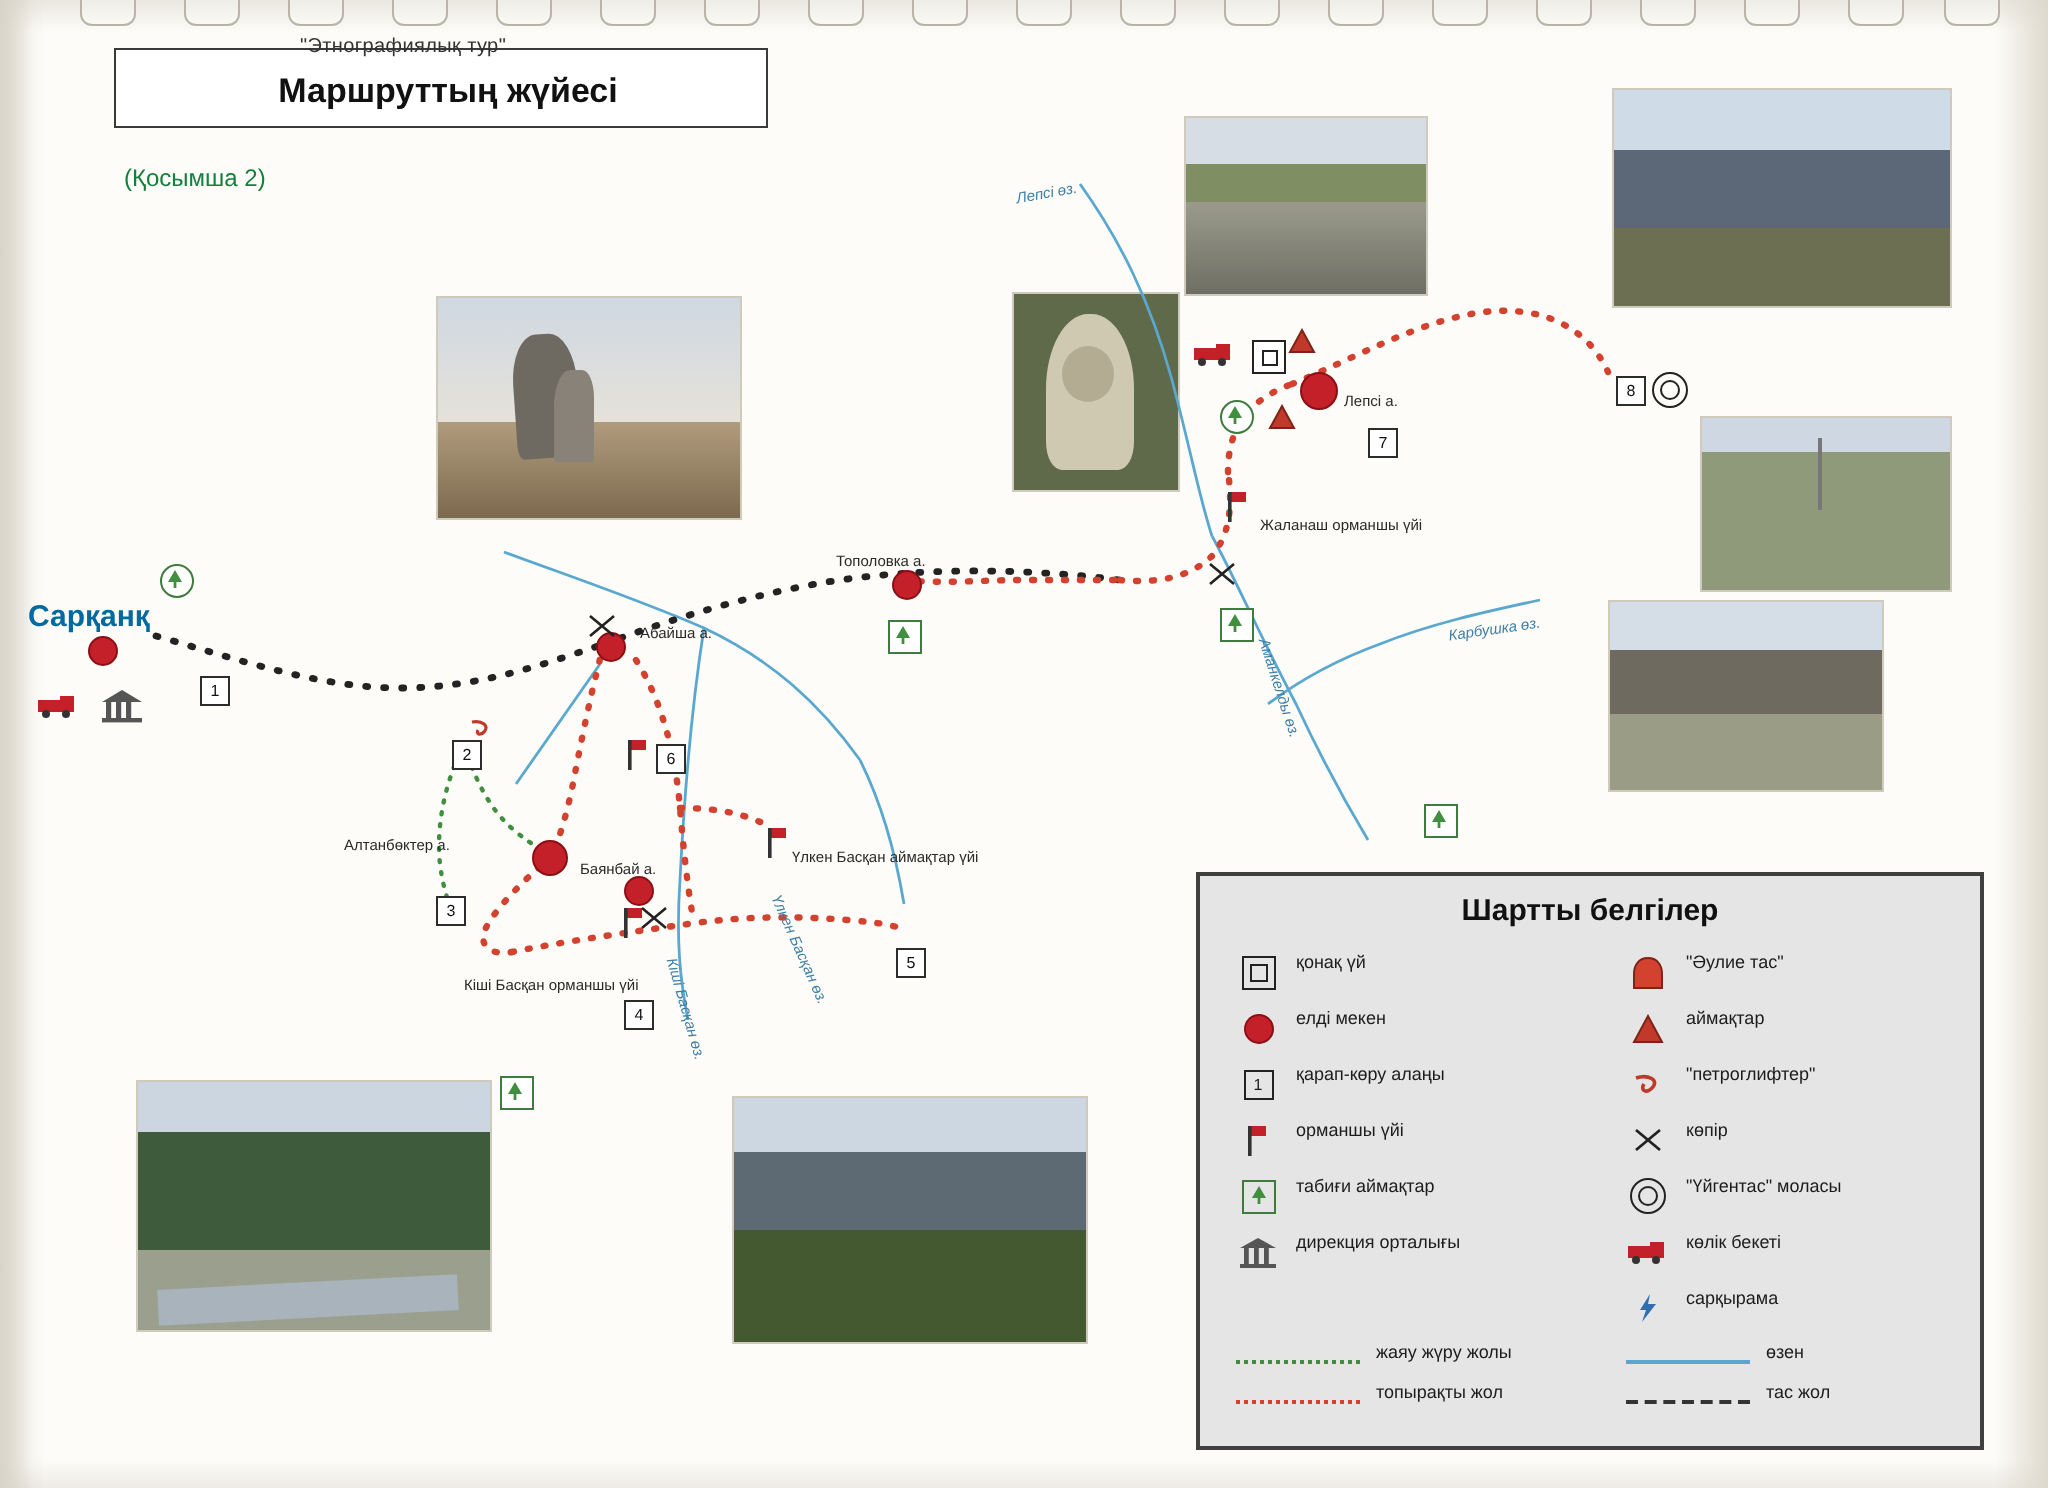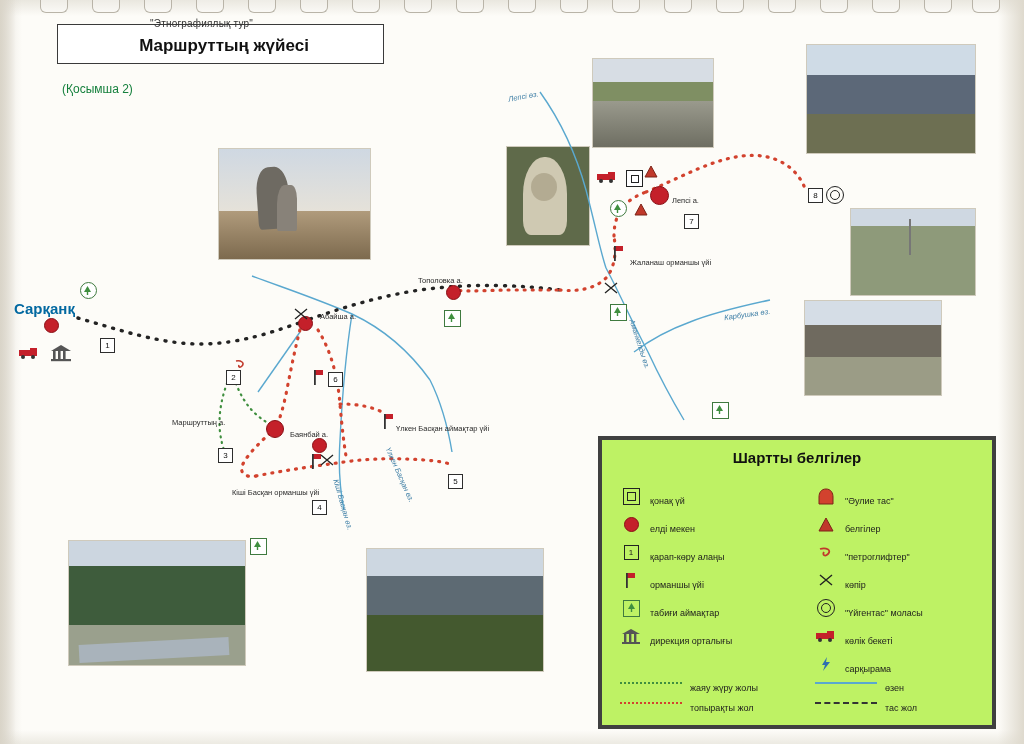--- a/index.html
+++ b/index.html
@@ -71,32 +71,32 @@
   .mk{position:absolute;}
   .mk-red-dot{width:13px;height:13px;border-radius:50%;background:#c4202a;border:1px solid #8a1016;}
   .mk-sq{width:13px;height:13px;border:1px solid #2d2d2d;background:#fff;font-size:8px;line-height:13px;text-align:center;color:#111;}
   .mk-tree{width:15px;height:15px;border:1px solid #3f7a3f;background:#fff;}
   .mk-tree svg{display:block;}
   .mk-circ{width:15px;height:15px;border-radius:50%;border:1px solid #3f7a3f;background:#fff;}
 
   
   .legend{
     position:absolute;left:598px;top:436px;width:390px;height:285px;
-    border:4px solid #404040;background:#bef264;
+    border:2px solid #404040;background:#e5e5e5;
   }
   .legend-title{
     text-align:center;font-size:15px;font-weight:bold;margin-top:9px;color:#111;
   }
   .legend-cols{
     position:absolute;left:0;top:38px;width:390px;height:210px;
     display:flex;
   }
   .legend-col{width:195px;padding-left:16px;box-sizing:border-box;}
   .leg-row{
-    display:flex;align-items:flex-end;height:28px;
+    display:flex;align-items:flex-start;height:28px;
   }
   .leg-ico{
     width:26px;min-width:26px;height:20px;display:flex;align-items:center;justify-content:center;
   }
   .leg-txt{font-size:9px;color:#1c1c1c;padding-left:6px;}
   .legend-lines{
     position:absolute;left:0;bottom:10px;width:390px;height:44px;display:flex;
   }
   .legend-lines .legend-col{padding-top:2px;}
   .lin{width:62px;height:0;}
@@ -329,21 +329,21 @@
       <rect x="5.8" y="8" width="1.4" height="3" fill="#3f8f3f"></rect>
     </svg>
 </div>
 
 <div class="mk mk-sq" style="left:226px;top:370px;">2</div>
 <div class="mk" style="left:234px;top:358px;width:14px;height:14px;">
   <svg width="14" height="14">
       <path d="M2 3 C 7 2, 11 5, 8 8 C 6 10, 4 9, 5 7" stroke="#c0392b" stroke-width="1.6" fill="none"></path>
     </svg>
 </div>
-<div class="mlabel" style="left:172px;top:418px;">Маршруттың а.</div>
+<div class="mlabel" style="left:172px;top:418px;">Алтанбөктер а.</div>
 <div class="mk mk-red-dot" style="left:266px;top:420px;width:16px;height:16px;"></div>
 <div class="mk mk-red-dot" style="left:312px;top:438px;"></div>
 <div class="mlabel" style="left:290px;top:430px;">Баянбай а.</div>
 <div class="mk" style="left:382px;top:412px;width:14px;height:18px;">
   <svg width="14" height="18">
       <rect x="2" y="2" width="9" height="5" fill="#c4202a"></rect>
       <rect x="2" y="2" width="1.8" height="15" fill="#333"></rect>
     </svg>
 </div>
 <div class="mlabel" style="left:396px;top:424px;">Үлкен Басқан аймақтар үйі</div>
@@ -464,21 +464,21 @@
         </div>
         <div class="leg-txt">"Әулие тас"</div>
       </div>
 
       <div class="leg-row">
         <div class="leg-ico">
           <svg width="16" height="15">
               <polygon points="8,1 15,14 1,14" fill="#c0392b" stroke="#7c2418" stroke-width="1"></polygon>
             </svg>
         </div>
-        <div class="leg-txt">белгілер</div>
+        <div class="leg-txt">аймақтар</div>
       </div>
 
       <div class="leg-row">
         <div class="leg-ico">
           <svg width="16" height="15">
               <path d="M2 4 C 8 2, 14 5, 10 9 C 7 12, 4 10, 6 7" stroke="#c0392b" stroke-width="1.8" fill="none"></path>
             </svg>
         </div>
         <div class="leg-txt">"петроглифтер"</div>
       </div>

